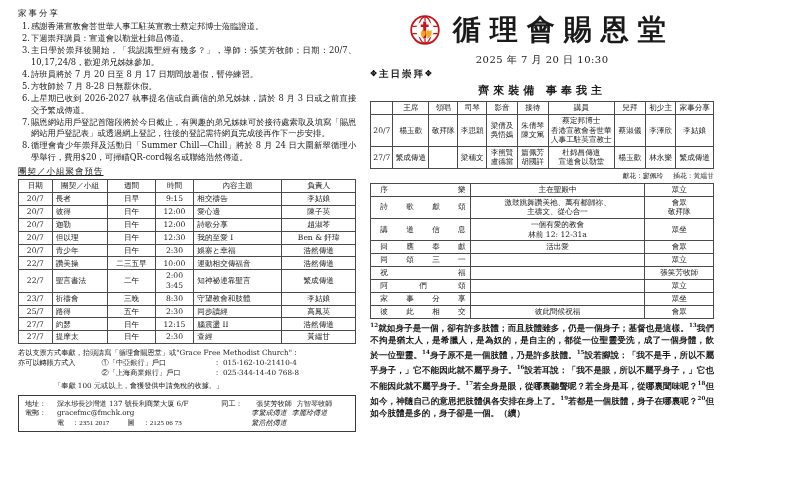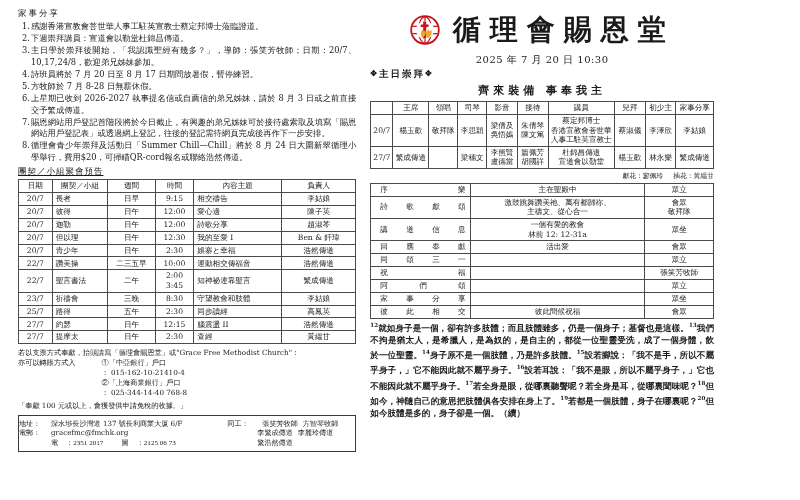--- a/index.html
+++ b/index.html
@@ -36,38 +36,38 @@
   .grp-table col.c2{width:16.5%;}
   .grp-table col.c3{width:14%;}
   .grp-table col.c4{width:11.5%;}
   .grp-table col.c5{width:26%;}
   .grp-table col.c6{width:22%;}
 
   .note{font-size:7.2px;line-height:10px;margin-top:4px;}
   .note .row{display:flex;}
   .note .lbl{white-space:nowrap;}
   .bankbox{margin-left:26px;}
-  .bank-line{display:flex;flex-direction:column;}
+  .bank-line{display:flex;}
   .bank-line .bn{width:112px;}
-  .give100{font-size:7.2px;margin-top:2.5px;}
+  .give100{font-size:7.2px;margin-top:2.5px;margin-left:36px;}
 
   .contact{
-    border:1px solid #3a3a3a;margin-top:4px;padding:3px 0;
+    border:1px solid #3a3a3a;margin-top:4px;padding:3px 6px;
     font-size:7.1px;line-height:9.6px;display:flex;
   }
   .contact .left{flex:1 1 auto;}
   .contact .right{width:128px;}
   .contact .kv{display:flex;}
   .contact .k{width:32px;flex:none;}
   .contact .indent{padding-left:32px;}
   .contact .phones span{margin-right:8px;font-family:Liberation Serif, serif;}
   .contact .right .k2{width:30px;flex:none;}
   .contact .right .names{display:flex;}
   .contact .right .names span{margin-right:5px;}
-  .contact .right .ind{padding-left:30px;}
+  .contact .right .ind{padding-left:30px;font-style:italic;}
 
   
   .head{display:flex;align-items:center;justify-content:center;margin-top:7px;}
   .logo{width:30px;height:30px;flex:none;margin-right:9px;}
   .church-name{
     font-size:28px;letter-spacing:9px;font-weight:bold;
     font-family:"DejaVu Serif","Liberation Serif",serif;
     padding-left:4px;
   }
   .svc-date{text-align:center;font-size:10px;margin-top:4px;letter-spacing:0.5px;}

